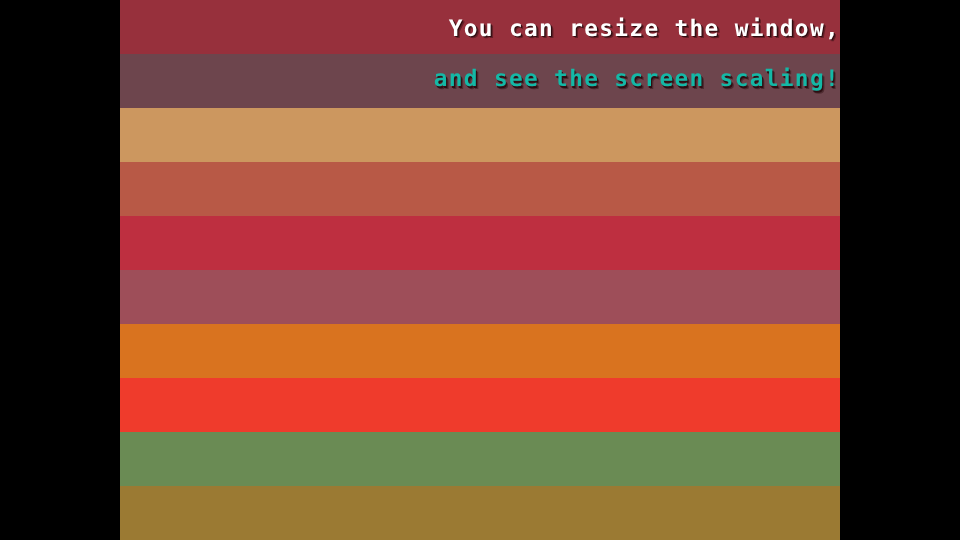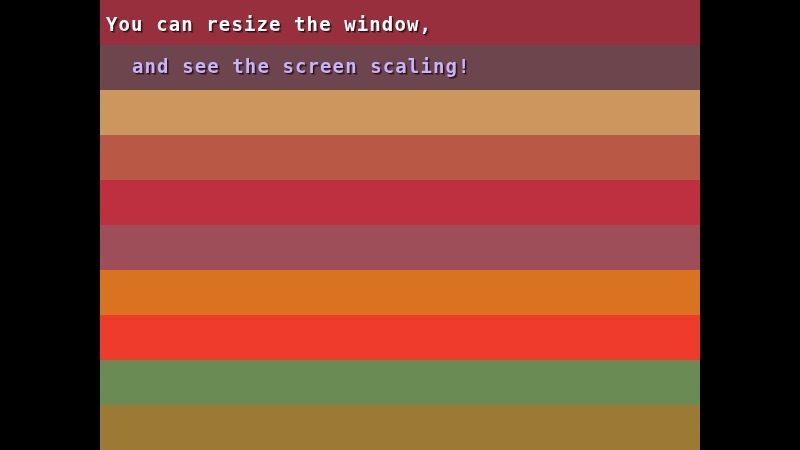--- a/index.html
+++ b/index.html
@@ -58,20 +58,21 @@
   .pillarbox.right { left: 700px; width: 100px; }
 
   
   #overlay-text {
     position: absolute;
     left: 100px;
     top: 0px;
     width: 600px;
     padding: 0;
     pointer-events: none;
+    text-align: right;
   }
 
   .overlay-line {
     display: block;
     color: #ffffff;
     font-family: "DejaVu Sans Mono", monospace;
     font-size: 19px;
     font-weight: bold;
     letter-spacing: 1.1px;
     line-height: 44px;
@@ -105,16 +106,16 @@
       <div class="color-band" style="background-color: rgb(158, 78, 89);"></div>
       <div class="color-band" style="background-color: rgb(217, 115, 31);"></div>
       <div class="color-band" style="background-color: rgb(239, 59, 44);"></div>
       <div class="color-band" style="background-color: rgb(106, 139, 84);"></div>
       <div class="color-band" style="background-color: rgb(155, 122, 51);"></div>
     </div>
   </div>
 
   <div id="overlay-text">
     <span class="overlay-line line-1" style="color: rgb(255, 255, 255);">You can resize the window,</span>
-    <span class="overlay-line line-2" style="color: #c4b5fd; margin-left: 26px;">and see the screen scaling!</span>
+    <span class="overlay-line line-2" style="color: #14b8a6; margin-left: 26px;">and see the screen scaling!</span>
   </div>
 
 </div>
 
 </body></html>

